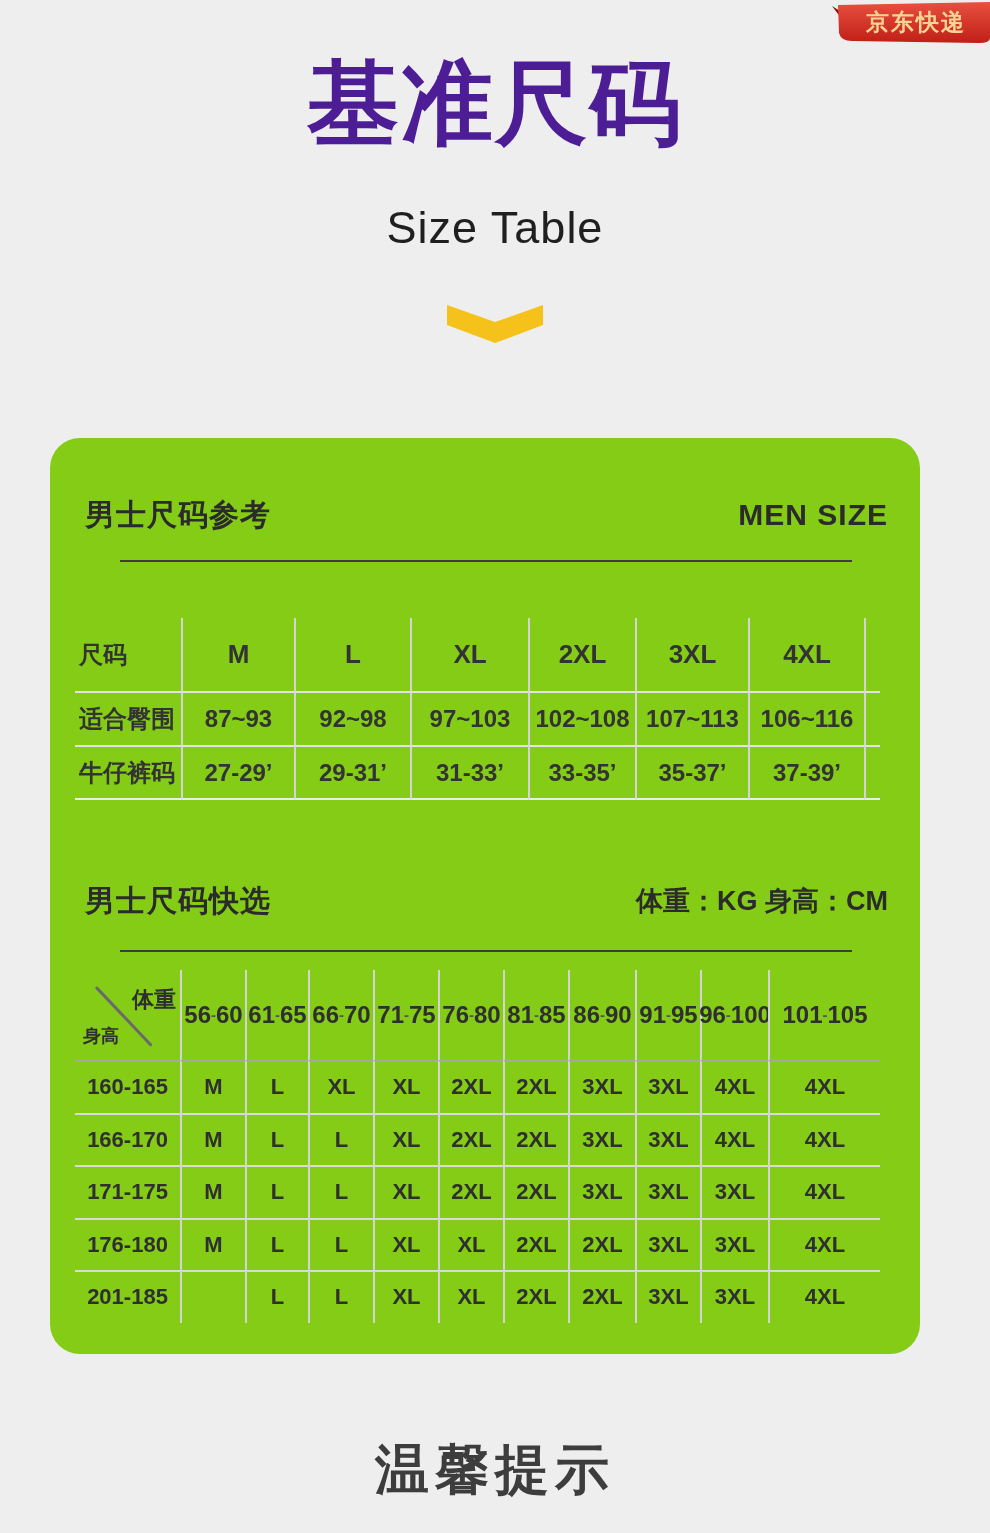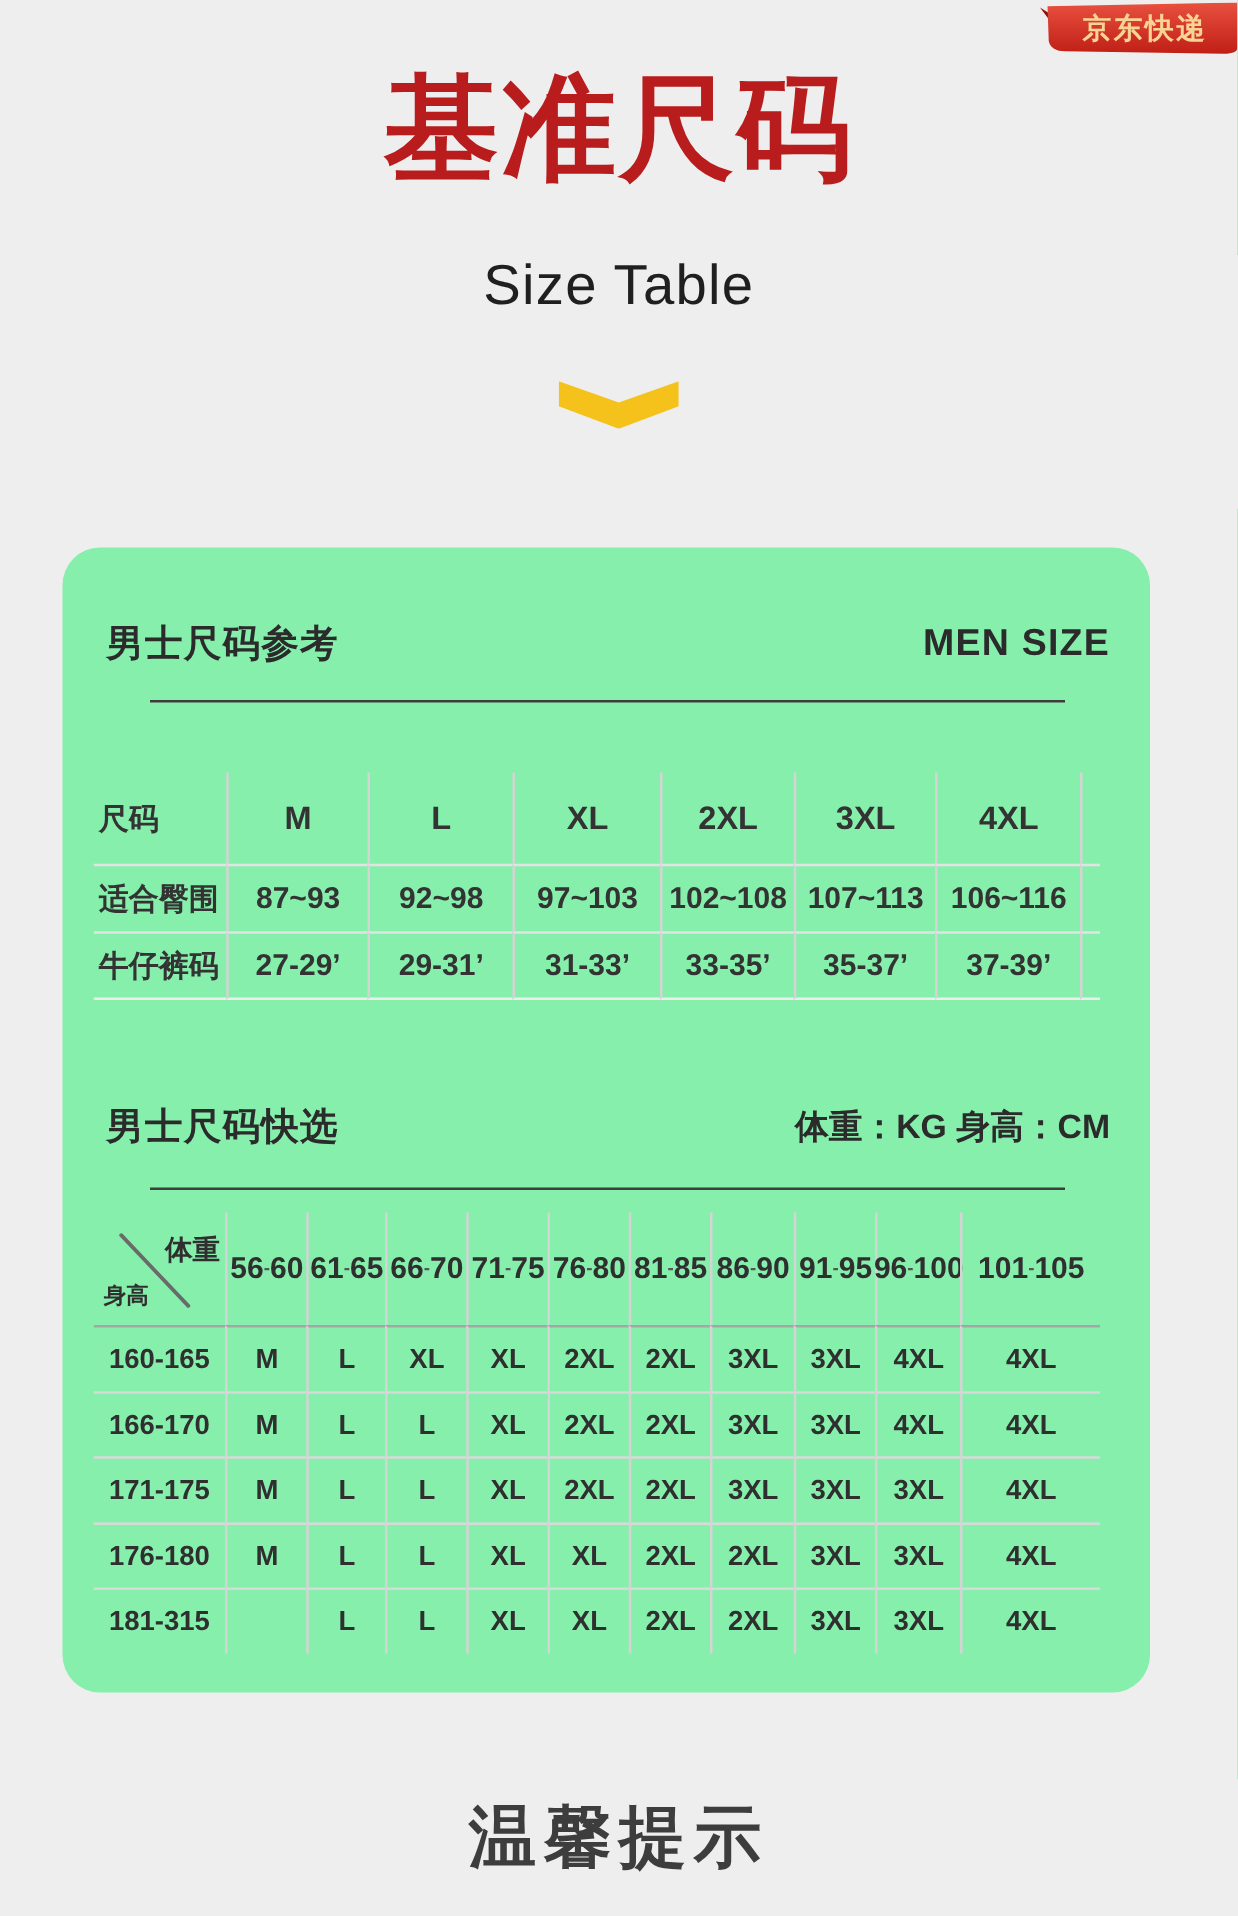--- a/index.html
+++ b/index.html
@@ -11,33 +11,33 @@
     color:#2e2e2e;
   }
 
   
   .jd-badge { position:absolute; top:2px; right:0; width:162px; height:44px; }
 
   
   .page-title {
     margin-top:46px; text-align:center;
     font-size:92px; line-height:1.25; font-weight:900;
-    color:#b91c1c; letter-spacing:2px;
+    color:#4c1d95; letter-spacing:2px;
   }
   .page-subtitle {
     margin-top:40px; text-align:center;
     font-size:45px; line-height:1.2; font-weight:400;
     color:#1f1f1f; letter-spacing:1px;
   }
   .chevron-wrap { margin-top:50px; text-align:center; height:38px; }
 
   
   .card {
     margin:95px 0 0 50px; width:870px; height:916px;
-    background:#86efac; border-radius:30px;
+    background:#84cc16; border-radius:30px;
     overflow:hidden;
   }
   .sec-header {
     display:flex; justify-content:space-between; align-items:center;
     padding:0 32px 0 35px; height:38px;
   }
   .sec-header.first { margin-top:58px; }
   .sec-header.second { margin-top:82px; }
   .sec-title { font-size:30px; font-weight:700; color:#2b2b2b; letter-spacing:1px; }
   .sec-title-right { font-size:30px; font-weight:800; color:#2b2b2b; letter-spacing:1px; }
@@ -261,21 +261,21 @@
     <div class="m-cell m-vline m-hr">L</div>
     <div class="m-cell m-vline m-hr">L</div>
     <div class="m-cell m-vline m-hr">XL</div>
     <div class="m-cell m-vline m-hr">XL</div>
     <div class="m-cell m-vline m-hr">2XL</div>
     <div class="m-cell m-vline m-hr">2XL</div>
     <div class="m-cell m-vline m-hr">3XL</div>
     <div class="m-cell m-vline m-hr">3XL</div>
     <div class="m-cell m-vline m-hr">4XL</div>
 
-    <div class="m-cell m-hr">181-315</div>
+    <div class="m-cell m-hr">201-185</div>
     <div class="m-cell m-vline m-hr"></div>
     <div class="m-cell m-vline m-hr">L</div>
     <div class="m-cell m-vline m-hr">L</div>
     <div class="m-cell m-vline m-hr">XL</div>
     <div class="m-cell m-vline m-hr">XL</div>
     <div class="m-cell m-vline m-hr">2XL</div>
     <div class="m-cell m-vline m-hr">2XL</div>
     <div class="m-cell m-vline m-hr">3XL</div>
     <div class="m-cell m-vline m-hr">3XL</div>
     <div class="m-cell m-vline m-hr">4XL</div>

